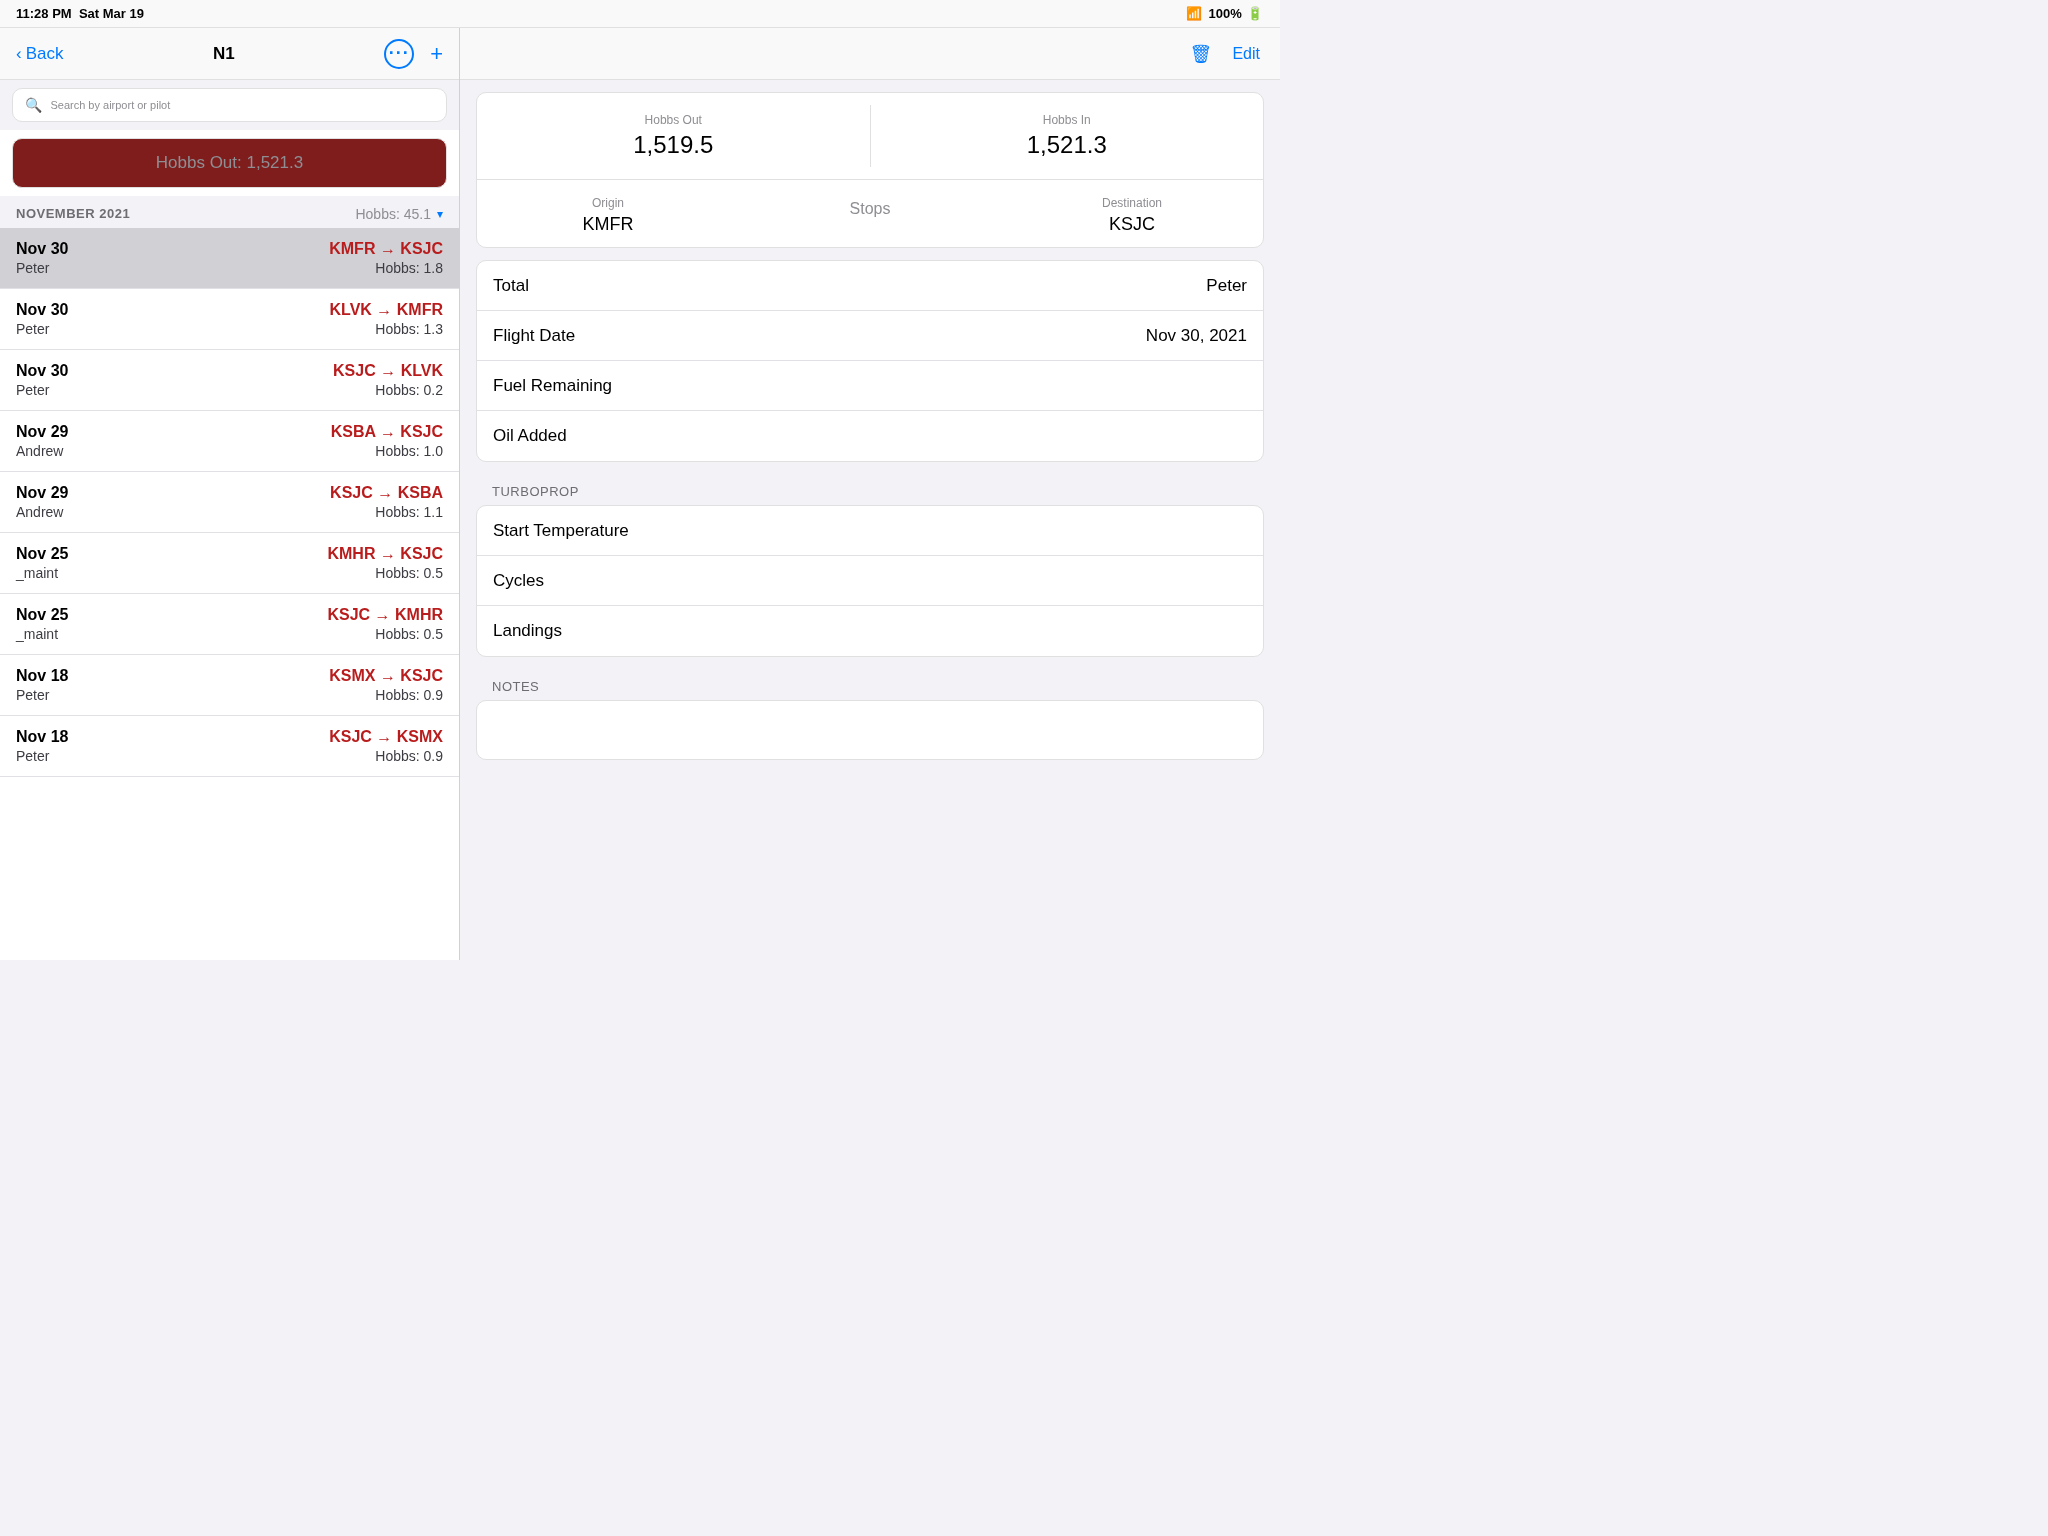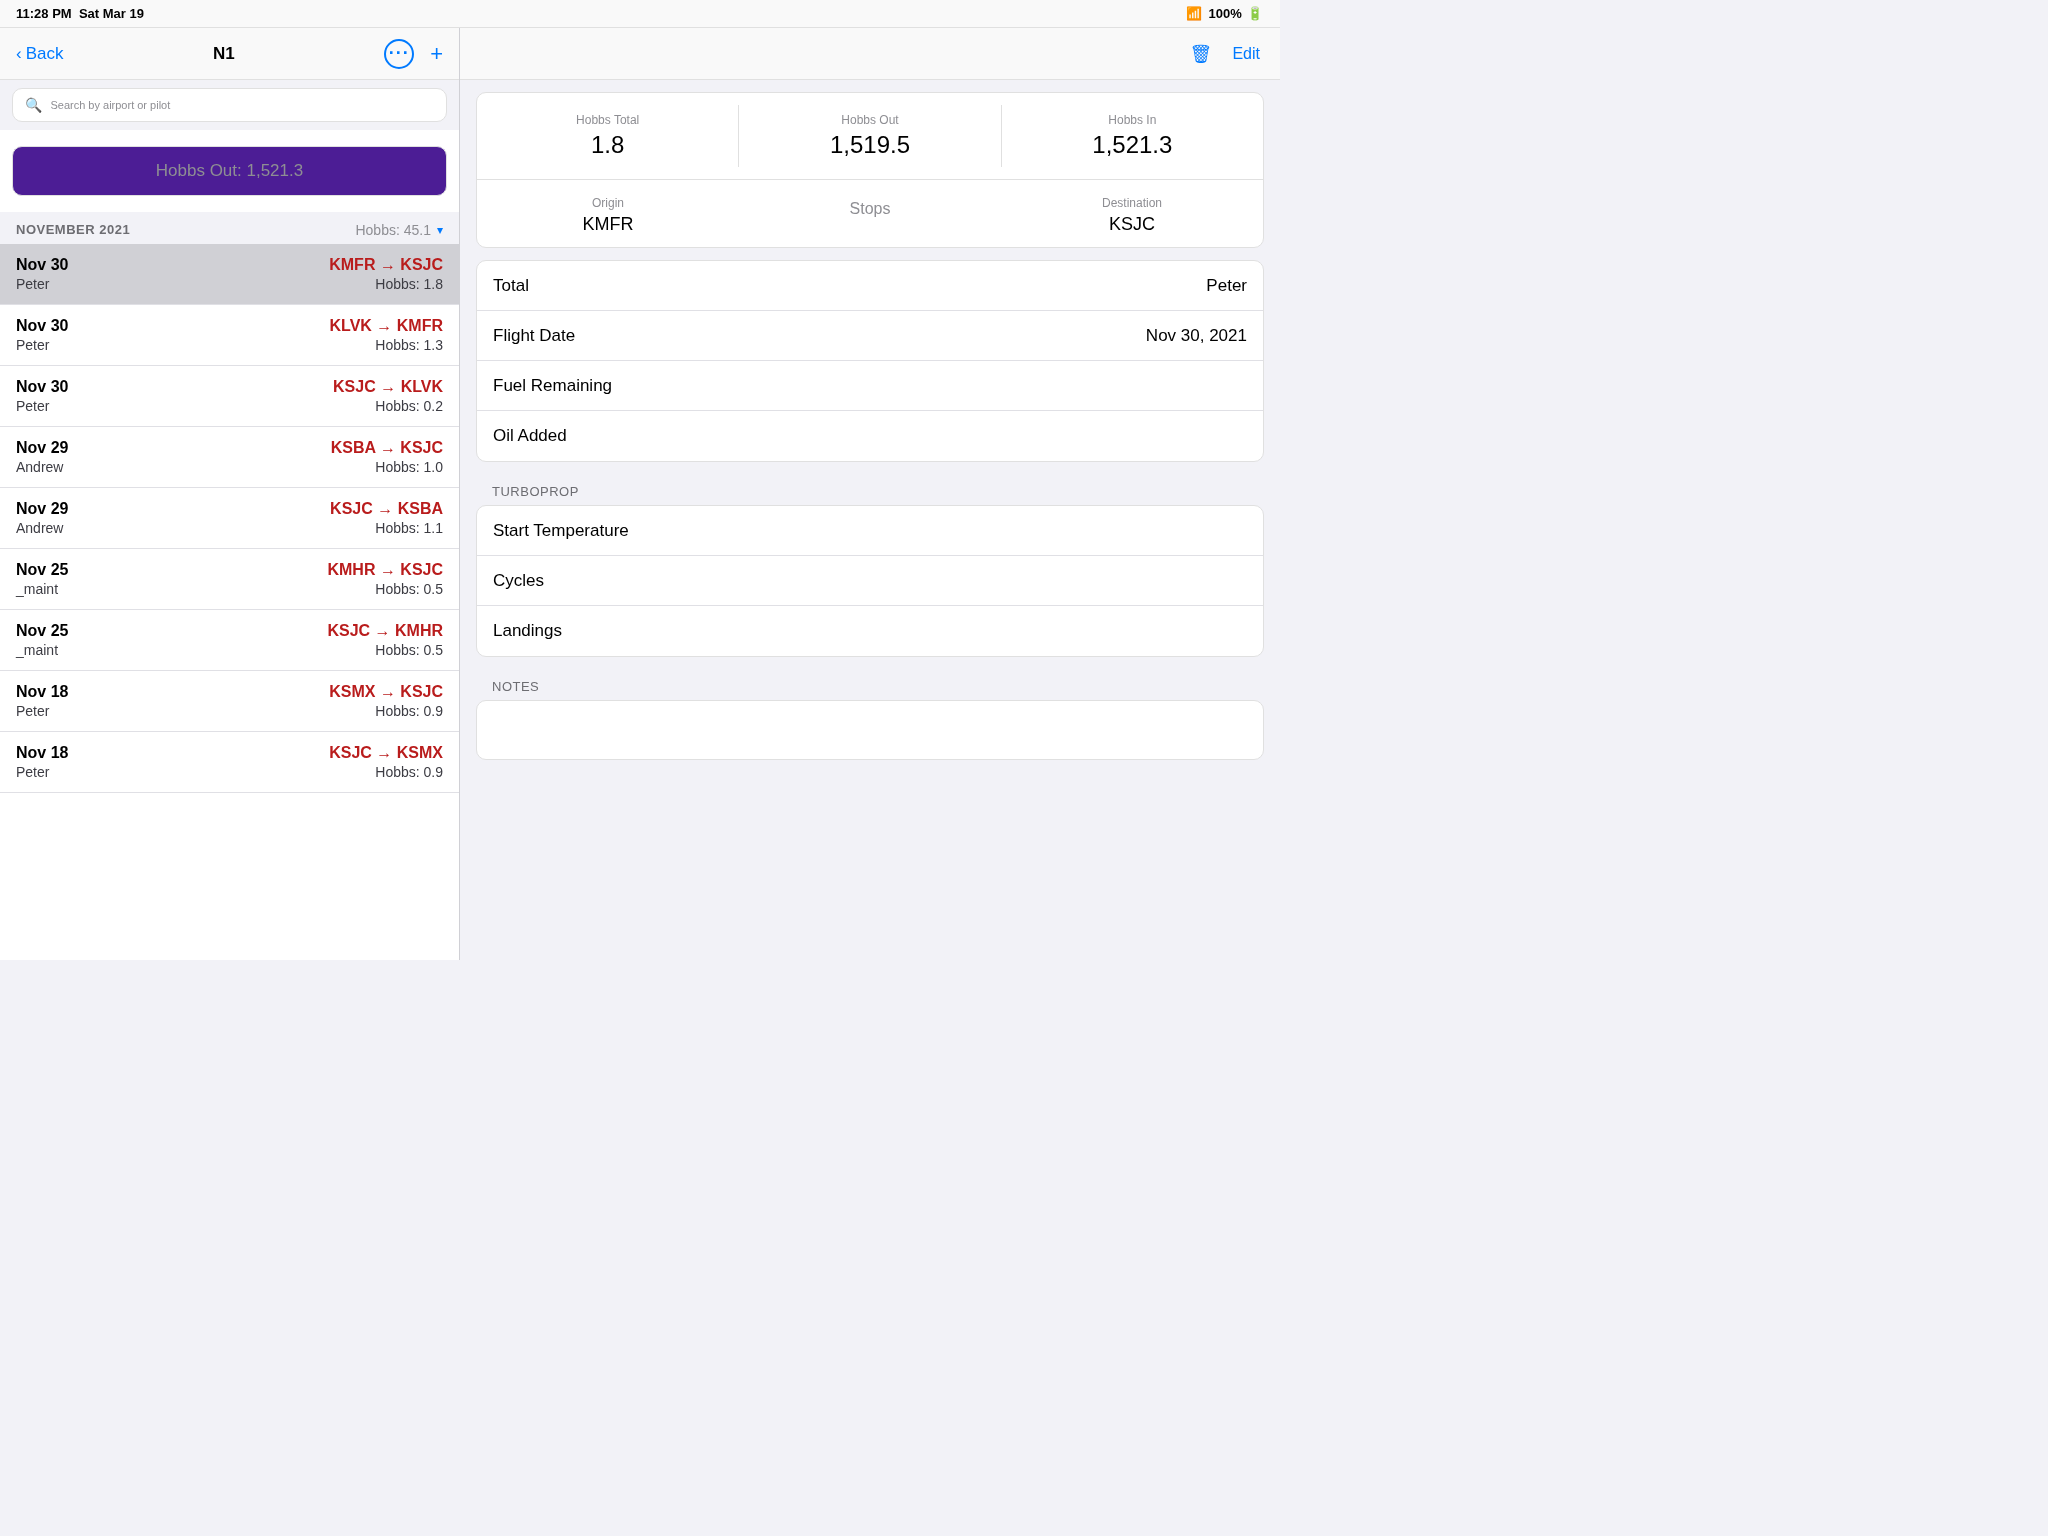--- a/index.html
+++ b/index.html
@@ -108,22 +108,22 @@
       color: #8e8e93;
       font-size: 14px;
     }
     .search-placeholder {
       color: #8e8e93;
       font-size: 11px;
     }
 
     
     .hobbs-banner {
-      margin: 16px 12px;
-      background: #4c1d95;
+      margin: 8px 12px;
+      background: #7f1d1d;
       border-radius: 10px;
       padding: 14px 16px;
       text-align: center;
       border: 1px solid #e0e0e0;
       font-size: 17px;
       color: #8e8e93;
     }
 
     
     .section-header {
@@ -484,24 +484,20 @@
         <span class="trash-icon">🗑</span>
       </div>
       <div class="right-nav-btn">
         <span>Edit</span>
       </div>
     </div>
 
     <div class="detail-card">
 
       <div class="hobbs-summary">
-        <div class="hobbs-cell">
-          <div class="hobbs-label">Hobbs Total</div>
-          <div class="hobbs-value">1.8</div>
-        </div>
         <div class="hobbs-cell">
           <div class="hobbs-label">Hobbs Out</div>
           <div class="hobbs-value">1,519.5</div>
         </div>
         <div class="hobbs-cell">
           <div class="hobbs-label">Hobbs In</div>
           <div class="hobbs-value">1,521.3</div>
         </div>
       </div>
 

